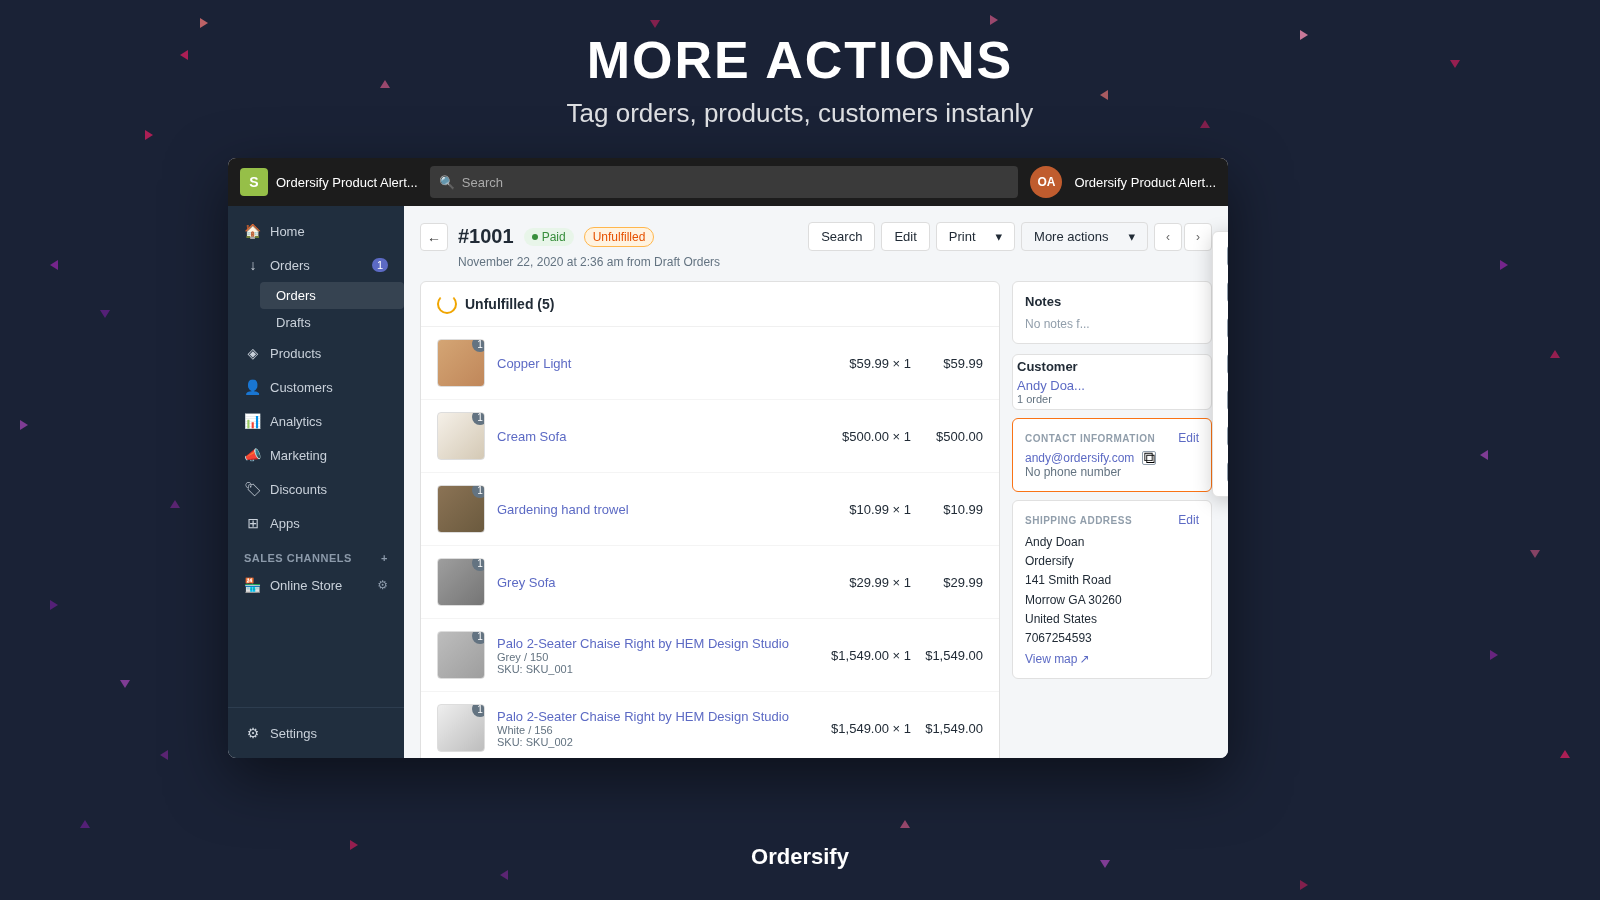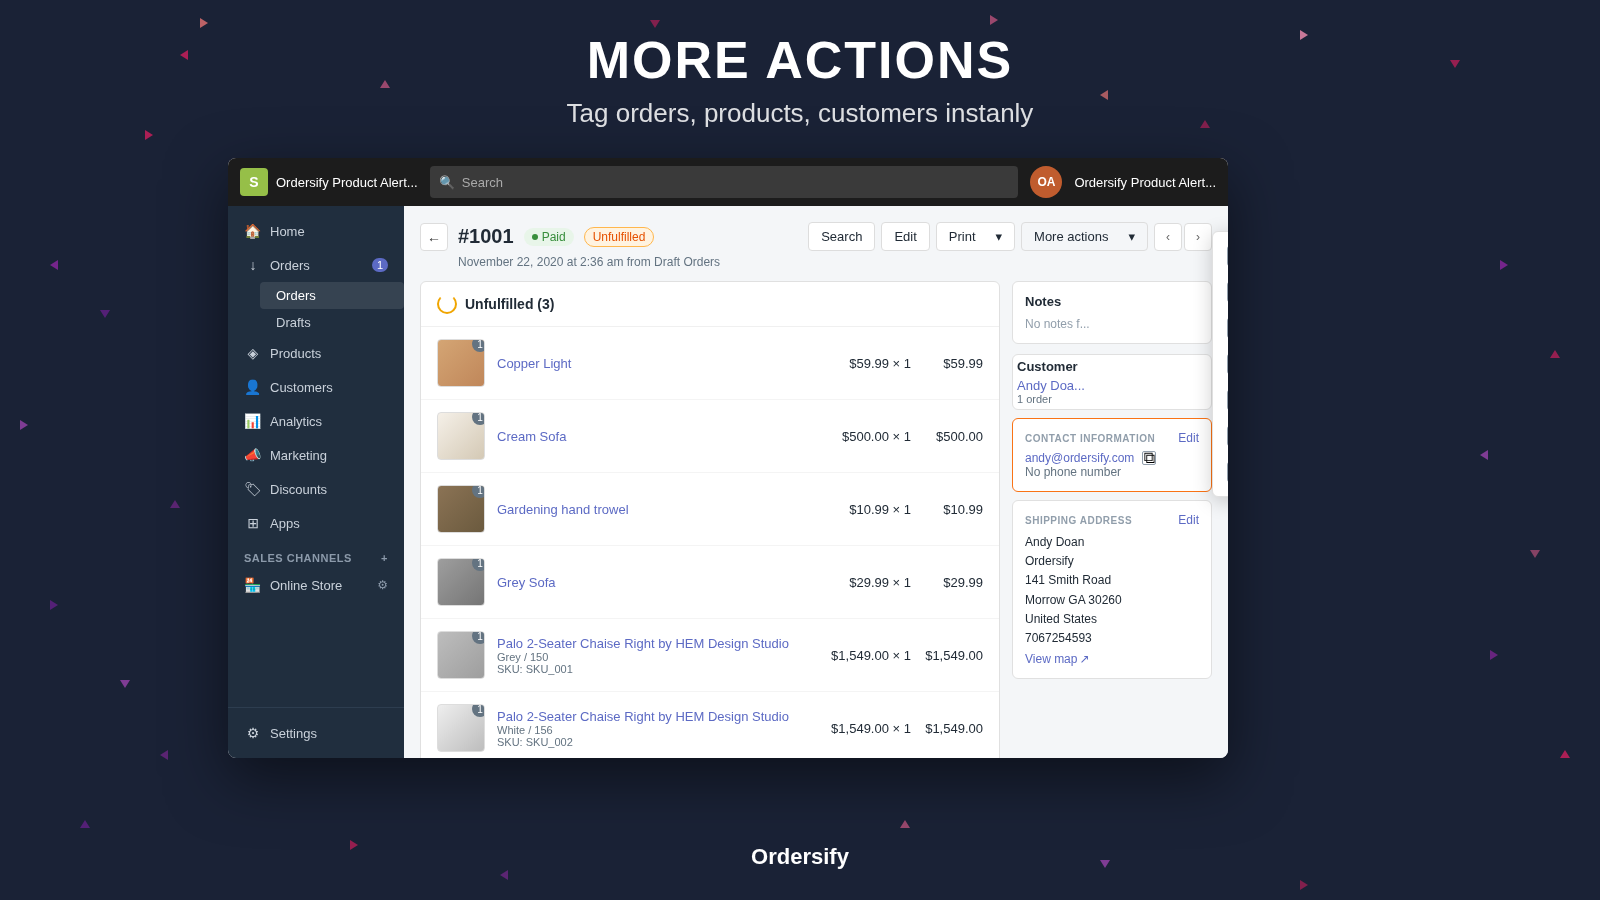--- a/index.html
+++ b/index.html
@@ -724,21 +724,21 @@
           </div>
         </div>
       </div>
       <div class="order-meta">November 22, 2020 at 2:36 am from Draft Orders</div>
 
       <div class="content-area">
 
         <div class="order-items-section">
           <div class="section-header">
             <div class="spinner-icon"></div>
-            <span class="section-title">Unfulfilled (3)</span>
+            <span class="section-title">Unfulfilled (5)</span>
           </div>
 
           <div class="order-item">
             <div class="item-img item-img-copper">
               <div class="item-badge">1</div>
             </div>
             <div>
               <div class="item-name">Copper Light</div>
             </div>
             <div class="item-price">$59.99 × 1</div>

